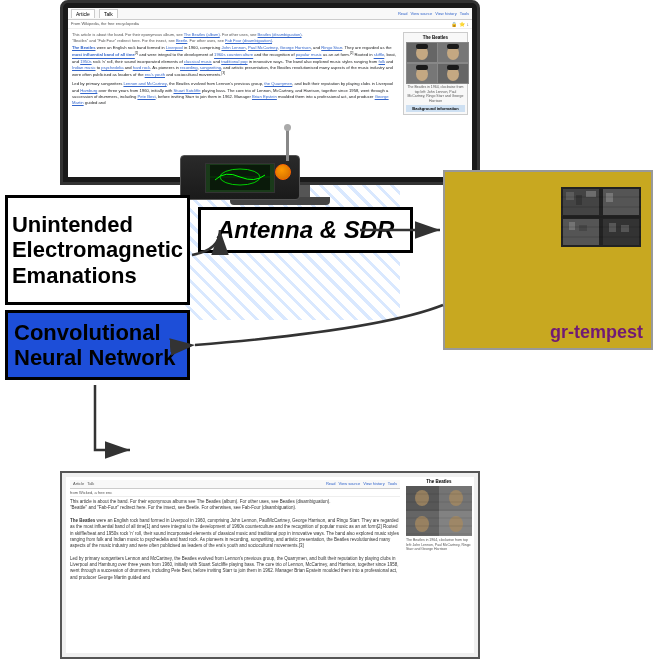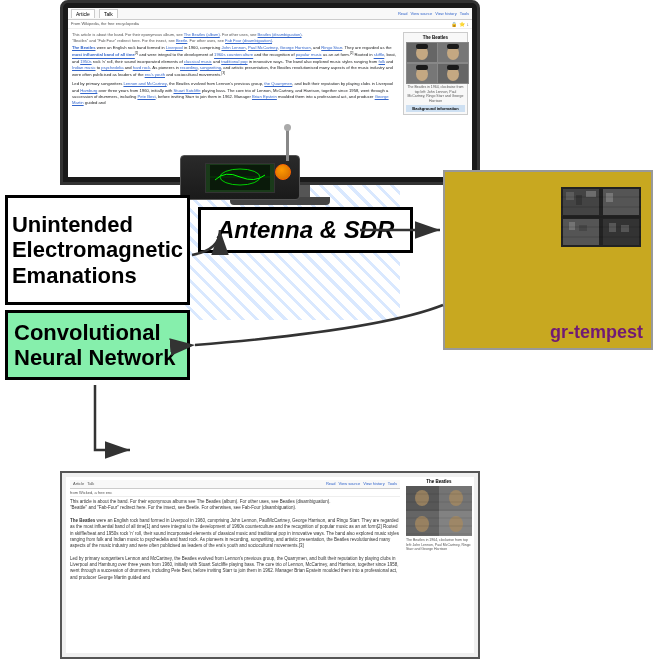--- a/index.html
+++ b/index.html
@@ -215,21 +215,21 @@
     }
 
     
     .cnn-section {
       position: absolute;
       top: 310px;
       left: 5px;
       width: 185px;
       height: 70px;
       border: 3px solid #000;
-      background: #86efac;
+      background: #1d4ed8;
       display: flex;
       align-items: center;
       justify-content: center;
       padding: 6px;
     }
 
     .cnn-text {
       font-size: 22px;
       font-weight: 900;
       line-height: 1.15;

